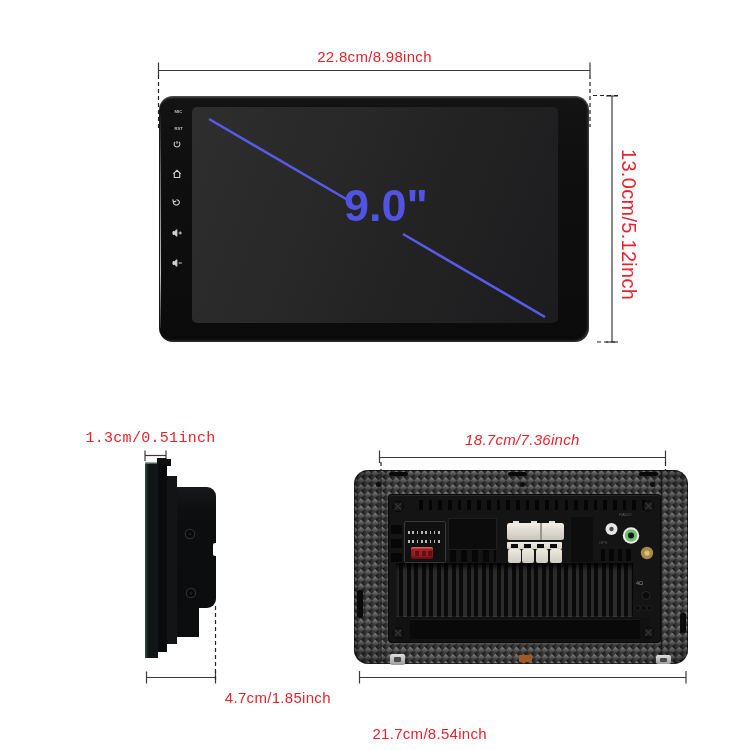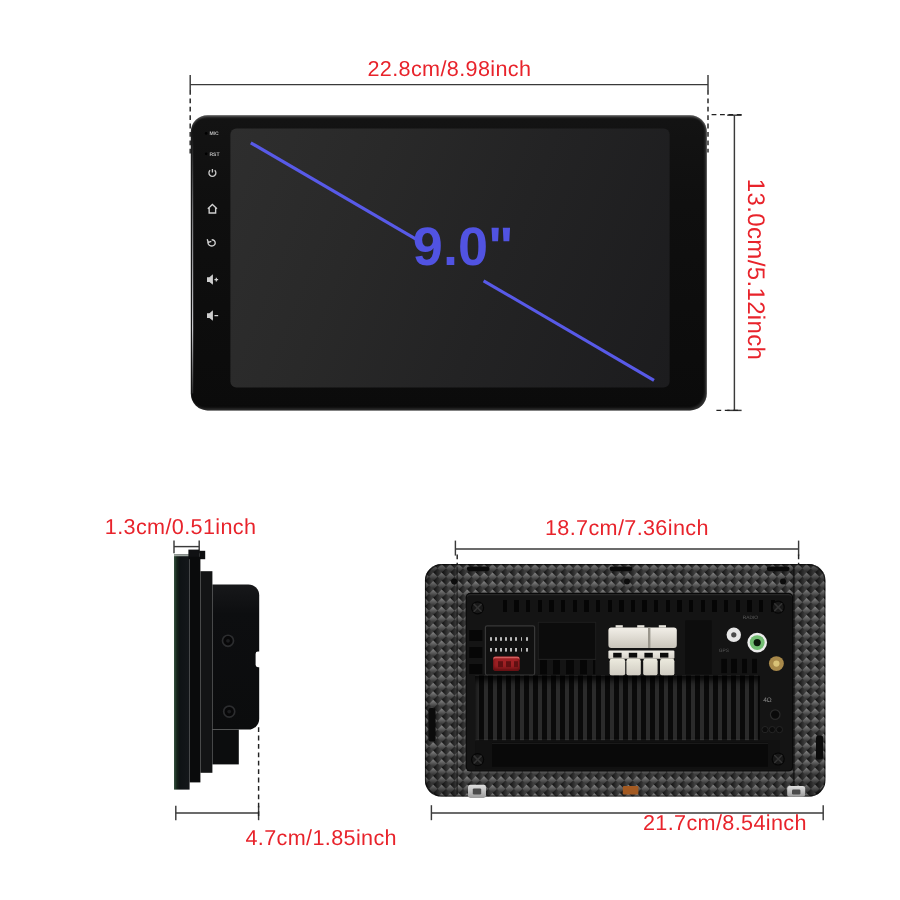--- a/index.html
+++ b/index.html
@@ -1,19 +1,19 @@
 <!DOCTYPE html>
 <html><head>
 <meta charset="utf-8">
 <style>
 html,body{margin:0;padding:0;}
 body{width:750px;height:750px;background:#fff;position:relative;overflow:hidden;
   font-family:"Liberation Sans", sans-serif;}
 .abs{position:absolute;}
-.red{color:#e8232b;font-size:18px;letter-spacing:0.3px;line-height:18px;}
+.red{color:#e8232b;font-size:15px;letter-spacing:0.3px;line-height:18px;}
 </style>
 </head>
 <body>
 
 <svg class="abs" style="left:0;top:0" width="750" height="750" viewBox="0 0 750 750">
   <g stroke="#3a3a3a" stroke-width="1.2" fill="none">
 
     <line x1="158.5" y1="70.5" x2="590" y2="70.5"></line>
     <line x1="158.5" y1="62.5" x2="158.5" y2="75"></line>
     <line x1="590" y1="62.5" x2="590" y2="75"></line>
@@ -47,24 +47,24 @@
 
     <line x1="215.5" y1="606" x2="215.5" y2="683"></line>
 
     <line x1="381" y1="462" x2="381" y2="497"></line>
     <line x1="665.5" y1="462" x2="665.5" y2="497"></line>
   </g>
 </svg>
 
 <div class="abs red" style="left:224.5px;top:48.3px;width:300px;text-align:center;">22.8cm/8.98inch</div>
 <div class="abs red" style="left:620px;top:149px;writing-mode:vertical-rl;font-size:20px;">13.0cm/5.12inch</div>
-<div class="abs red" style="left:0.5px;top:429.8px;width:300px;text-align:center;">1.3cm/0.51inch</div>
+<div class="abs red" style="left:0.5px;top:429.8px;width:300px;text-align:center;font-family:Liberation Mono, monospace;">1.3cm/0.51inch</div>
 <div class="abs red" style="left:30.8px;top:689.1px;width:300px;text-align:right;">4.7cm/1.85inch</div>
-<div class="abs red" style="left:372.4px;top:430.8px;width:300px;text-align:center;">18.7cm/7.36inch</div>
-<div class="abs red" style="left:372.4px;top:677px;width:300px;text-align:right;">21.7cm/8.54inch</div>
+<div class="abs red" style="left:372.4px;top:430.8px;width:300px;text-align:center;font-style:italic;">18.7cm/7.36inch</div>
+<div class="abs red" style="left:372.4px;top:725px;width:300px;text-align:left;">21.7cm/8.54inch</div>
 
 <div class="abs" style="left:159px;top:96px;width:430px;height:246px;border-radius:14px;
   background:linear-gradient(180deg,#242424 0,#131313 4px,#0f0f0f 30%,#0b0b0b 100%);
   box-shadow:inset 0 1.5px 1.5px rgba(255,255,255,.22), inset -1.5px -1.5px 2px rgba(120,120,120,.35);">
   <div class="abs" style="left:0.6px;top:14px;width:1.8px;height:218px;border-radius:2px;
     background:linear-gradient(180deg,rgba(180,180,180,0) 0,rgba(190,190,195,.55) 30%,rgba(230,230,235,.85) 75%,rgba(160,160,165,.2) 100%);"></div>
 
   <div class="abs" style="left:33px;top:11px;width:366px;height:216px;border-radius:5px;
     background:linear-gradient(112deg,#2e2e2e 0,#292929 30%,#232324 60%,#1c1c1e 100%);"></div>
 

